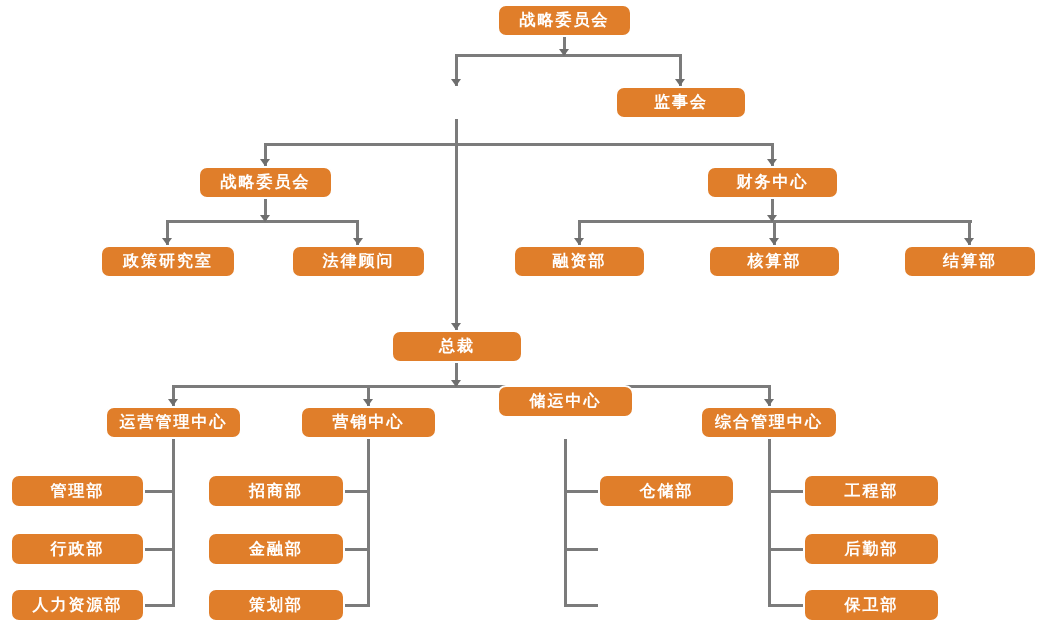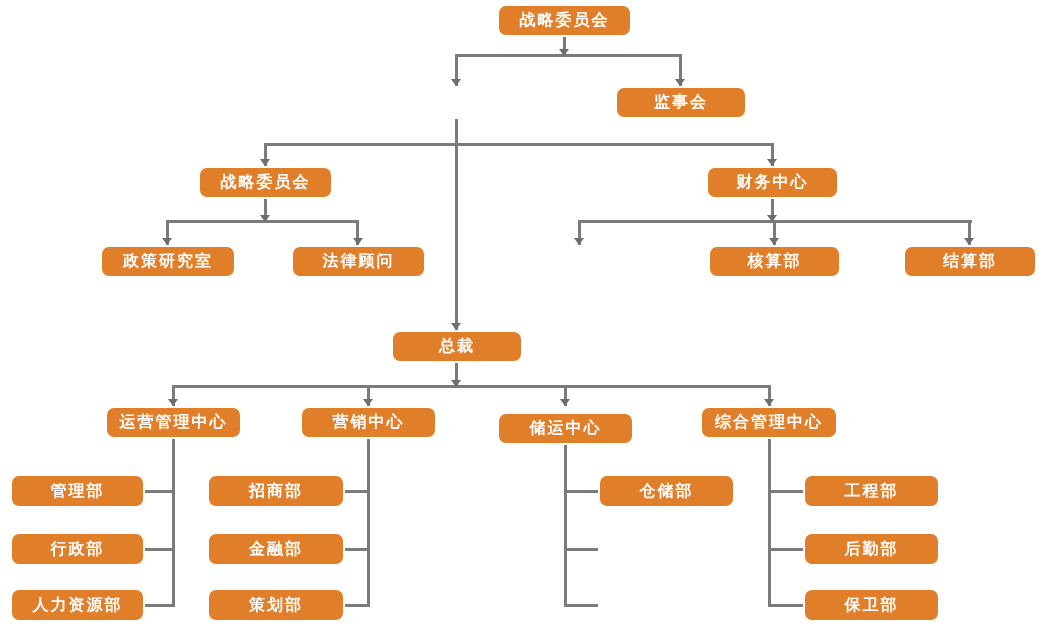--- a/index.html
+++ b/index.html
@@ -91,26 +91,27 @@
     <div class="arrow" style="left: 168px; top: 399px;"></div>
     <div class="arrow" style="left: 363px; top: 399px;"></div>
     <div class="arrow" style="left: 560px; top: 399px;"></div>
     <div class="arrow" style="left: 764px; top: 399px;"></div>
     <div class="node" style="left: 497px; top: 4px; width: 135px; height: 33px;">战略委员会</div>
     <div class="node" style="left: 615px; top: 86px; width: 132px; height: 33px;">监事会</div>
     <div class="node" style="left: 198px; top: 166px; width: 135px; height: 33px;">战略委员会</div>
     <div class="node" style="left: 100px; top: 245px; width: 136px; height: 33px;">政策研究室</div>
     <div class="node" style="left: 291px; top: 245px; width: 135px; height: 33px;">法律顾问</div>
     <div class="node" style="left: 706px; top: 166px; width: 133px; height: 33px;">财务中心</div>
+    <div class="node" style="left: 513px; top: 245px; width: 133px; height: 33px;">融资部</div>
     <div class="node" style="left: 708px; top: 245px; width: 133px; height: 33px;">核算部</div>
     <div class="node" style="left: 903px; top: 245px; width: 134px; height: 33px;">结算部</div>
     <div class="node" style="left: 391px; top: 330px; width: 132px; height: 33px;">总裁</div>
     <div class="node" style="left: 300px; top: 406px; width: 137px; height: 33px;">营销中心</div>
     <div class="node" style="left: 105px; top: 406px; width: 137px; height: 33px;">运营管理中心</div>
-    <div class="node" style="left: 497px; top: 412px; width: 137px; height: 33px;">储运中心</div>
+    <div class="node" style="left: 497px; top: 385px; width: 137px; height: 33px;">储运中心</div>
     <div class="node" style="left: 700px; top: 406px; width: 138px; height: 33px;">综合管理中心</div>
     <div class="node" style="left: 10px; top: 474px; width: 135px; height: 34px;">管理部</div>
     <div class="node" style="left: 10px; top: 532px; width: 135px; height: 34px;">行政部</div>
     <div class="node" style="left: 10px; top: 588px; width: 135px; height: 34px;">人力资源部</div>
     <div class="node" style="left: 207px; top: 474px; width: 138px; height: 34px;">招商部</div>
     <div class="node" style="left: 207px; top: 532px; width: 138px; height: 34px;">金融部</div>
     <div class="node" style="left: 207px; top: 588px; width: 138px; height: 34px;">策划部</div>
     <div class="node" style="left: 598px; top: 474px; width: 137px; height: 34px;">仓储部</div>
     <div class="node" style="left: 803px; top: 474px; width: 137px; height: 34px;">工程部</div>
     <div class="node" style="left: 803px; top: 532px; width: 137px; height: 34px;">后勤部</div>

